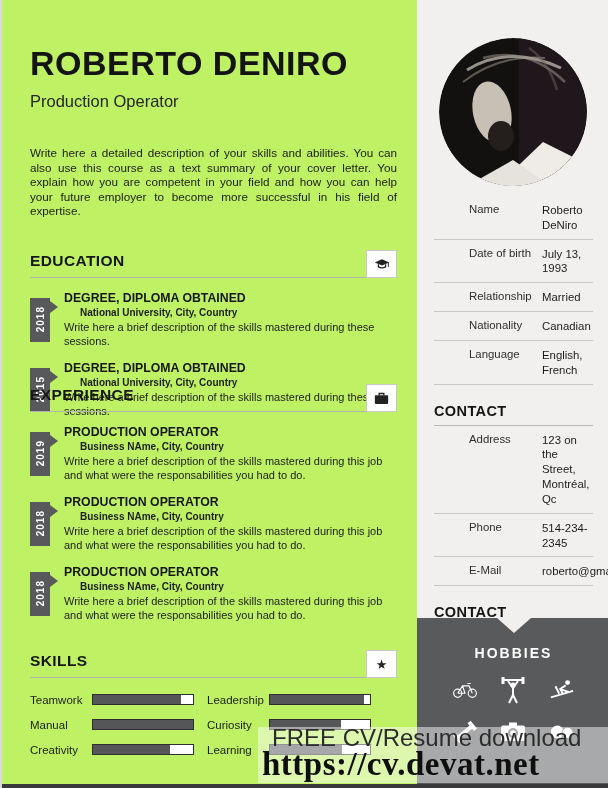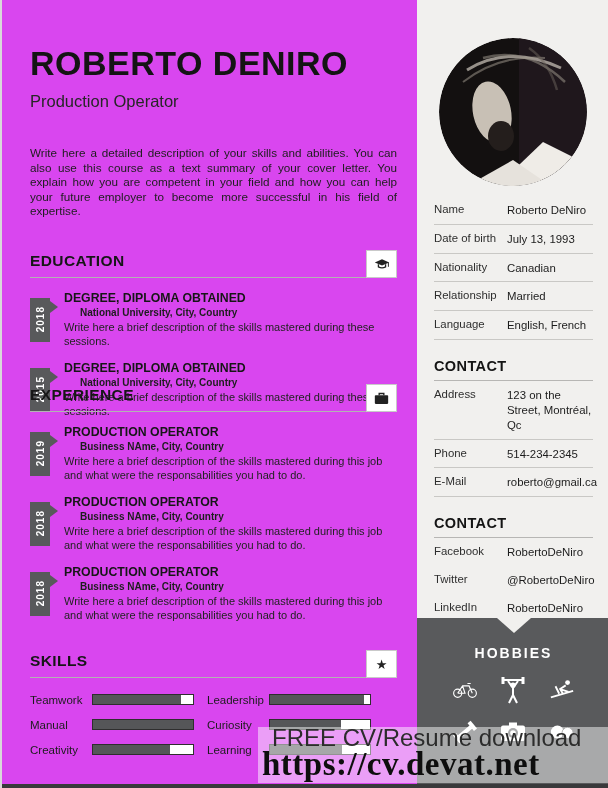--- a/index.html
+++ b/index.html
@@ -1,18 +1,18 @@
 <!DOCTYPE html>
 <html><head>
 <meta charset="utf-8">
 <style>
   * { margin:0; padding:0; box-sizing:border-box; }
   html,body { width:608px; height:788px; }
   body { font-family:"Liberation Sans", sans-serif; background:#fff; position:relative; overflow:hidden; }
-  .page { position:absolute; inset:0; background:#d946ef; border-left:2px solid #d9d9d9; }
+  .page { position:absolute; inset:0; background:#bef264; border-left:2px solid #d9d9d9; }
 
   
   .main { position:absolute; left:28px; top:0; width:367px; }
   .name { position:absolute; top:44px; left:0; font-size:34px; font-weight:800; letter-spacing:.5px; color:#141414; white-space:nowrap; }
   .subtitle { position:absolute; top:92px; left:0; font-size:16.5px; color:#262626; }
 
   .section { position:absolute; left:0; width:367px; }
   .sec-career { top:138px; } .sec-education { top:252px; } .sec-experience { top:386px; } .sec-skills { top:652px; }
 
   .sec-head { position:relative; height:26px; border-bottom:1px solid #b3b3b3; }
@@ -38,21 +38,21 @@
   .skill-fill { height:100%; background:#555658; }
 
   
   .sidebar { position:absolute; left:415px; top:0; width:193px; height:618px; background:#f1f0ee; }
   .photo-wrap { position:absolute; top:38px; left:22px; width:148px; height:148px; border-radius:50%; overflow:hidden; }
   .sb-content { position:absolute; top:196px; left:0; width:193px; }
   .sb-head { margin:18px 17px 0; font-size:14.5px; font-weight:800; letter-spacing:.4px; color:#141414; padding-bottom:6px; border-bottom:1px solid #b7b6b4; }
   .sb-rows { margin:0 17px; }
   .sb-row { display:flex; padding:7px 0 6px; font-size:11.4px; }
   .sb-row.lined { border-bottom:1px solid #c9c8c5; }
-  .sb-label { width:73px; flex:none; color:#2e2e2e; }
+  .sb-label { width:73px; flex:none; color:#2e2e2e;margin-left:35px; }
   .sb-value { flex:1; color:#1c1c1c; line-height:1.3; }
 
   
   .hobbies { position:absolute; left:415px; top:618px; width:193px; height:170px; background:#595a5c; }
   .hobbies .notch { position:absolute; top:0; left:50%; transform:translateX(-50%); width:0; height:0; border-left:17px solid transparent; border-right:17px solid transparent; border-top:15px solid #f1f0ee; }
   .hobbies-head { text-align:center; margin-top:27px; color:#fff; font-size:14px; font-weight:800; letter-spacing:2px; }
   .hob-grid { display:grid; grid-template-columns:repeat(3,1fr); justify-items:center; row-gap:16px; margin:16px 24px 0; }
   .hob-icon { width:26px; height:26px; display:flex; align-items:center; justify-content:center; }
 
   
@@ -224,26 +224,26 @@
       <div class="sb-rows">
         <div class="sb-row lined">
             <span class="sb-label">Name</span>
             <span class="sb-value">Roberto DeNiro</span>
           </div>
         <div class="sb-row lined">
             <span class="sb-label">Date of birth</span>
             <span class="sb-value">July 13, 1993</span>
           </div>
         <div class="sb-row lined">
+            <span class="sb-label">Relationship</span>
+            <span class="sb-value">Married</span>
+          </div>
+        <div class="sb-row lined">
             <span class="sb-label">Nationality</span>
             <span class="sb-value">Canadian</span>
-          </div>
-        <div class="sb-row lined">
-            <span class="sb-label">Relationship</span>
-            <span class="sb-value">Married</span>
           </div>
         <div class="sb-row lined">
             <span class="sb-label">Language</span>
             <span class="sb-value">English, French</span>
           </div>
       </div>
 
       <div class="sb-head">CONTACT</div>
       <div class="sb-rows">
         <div class="sb-row lined">

